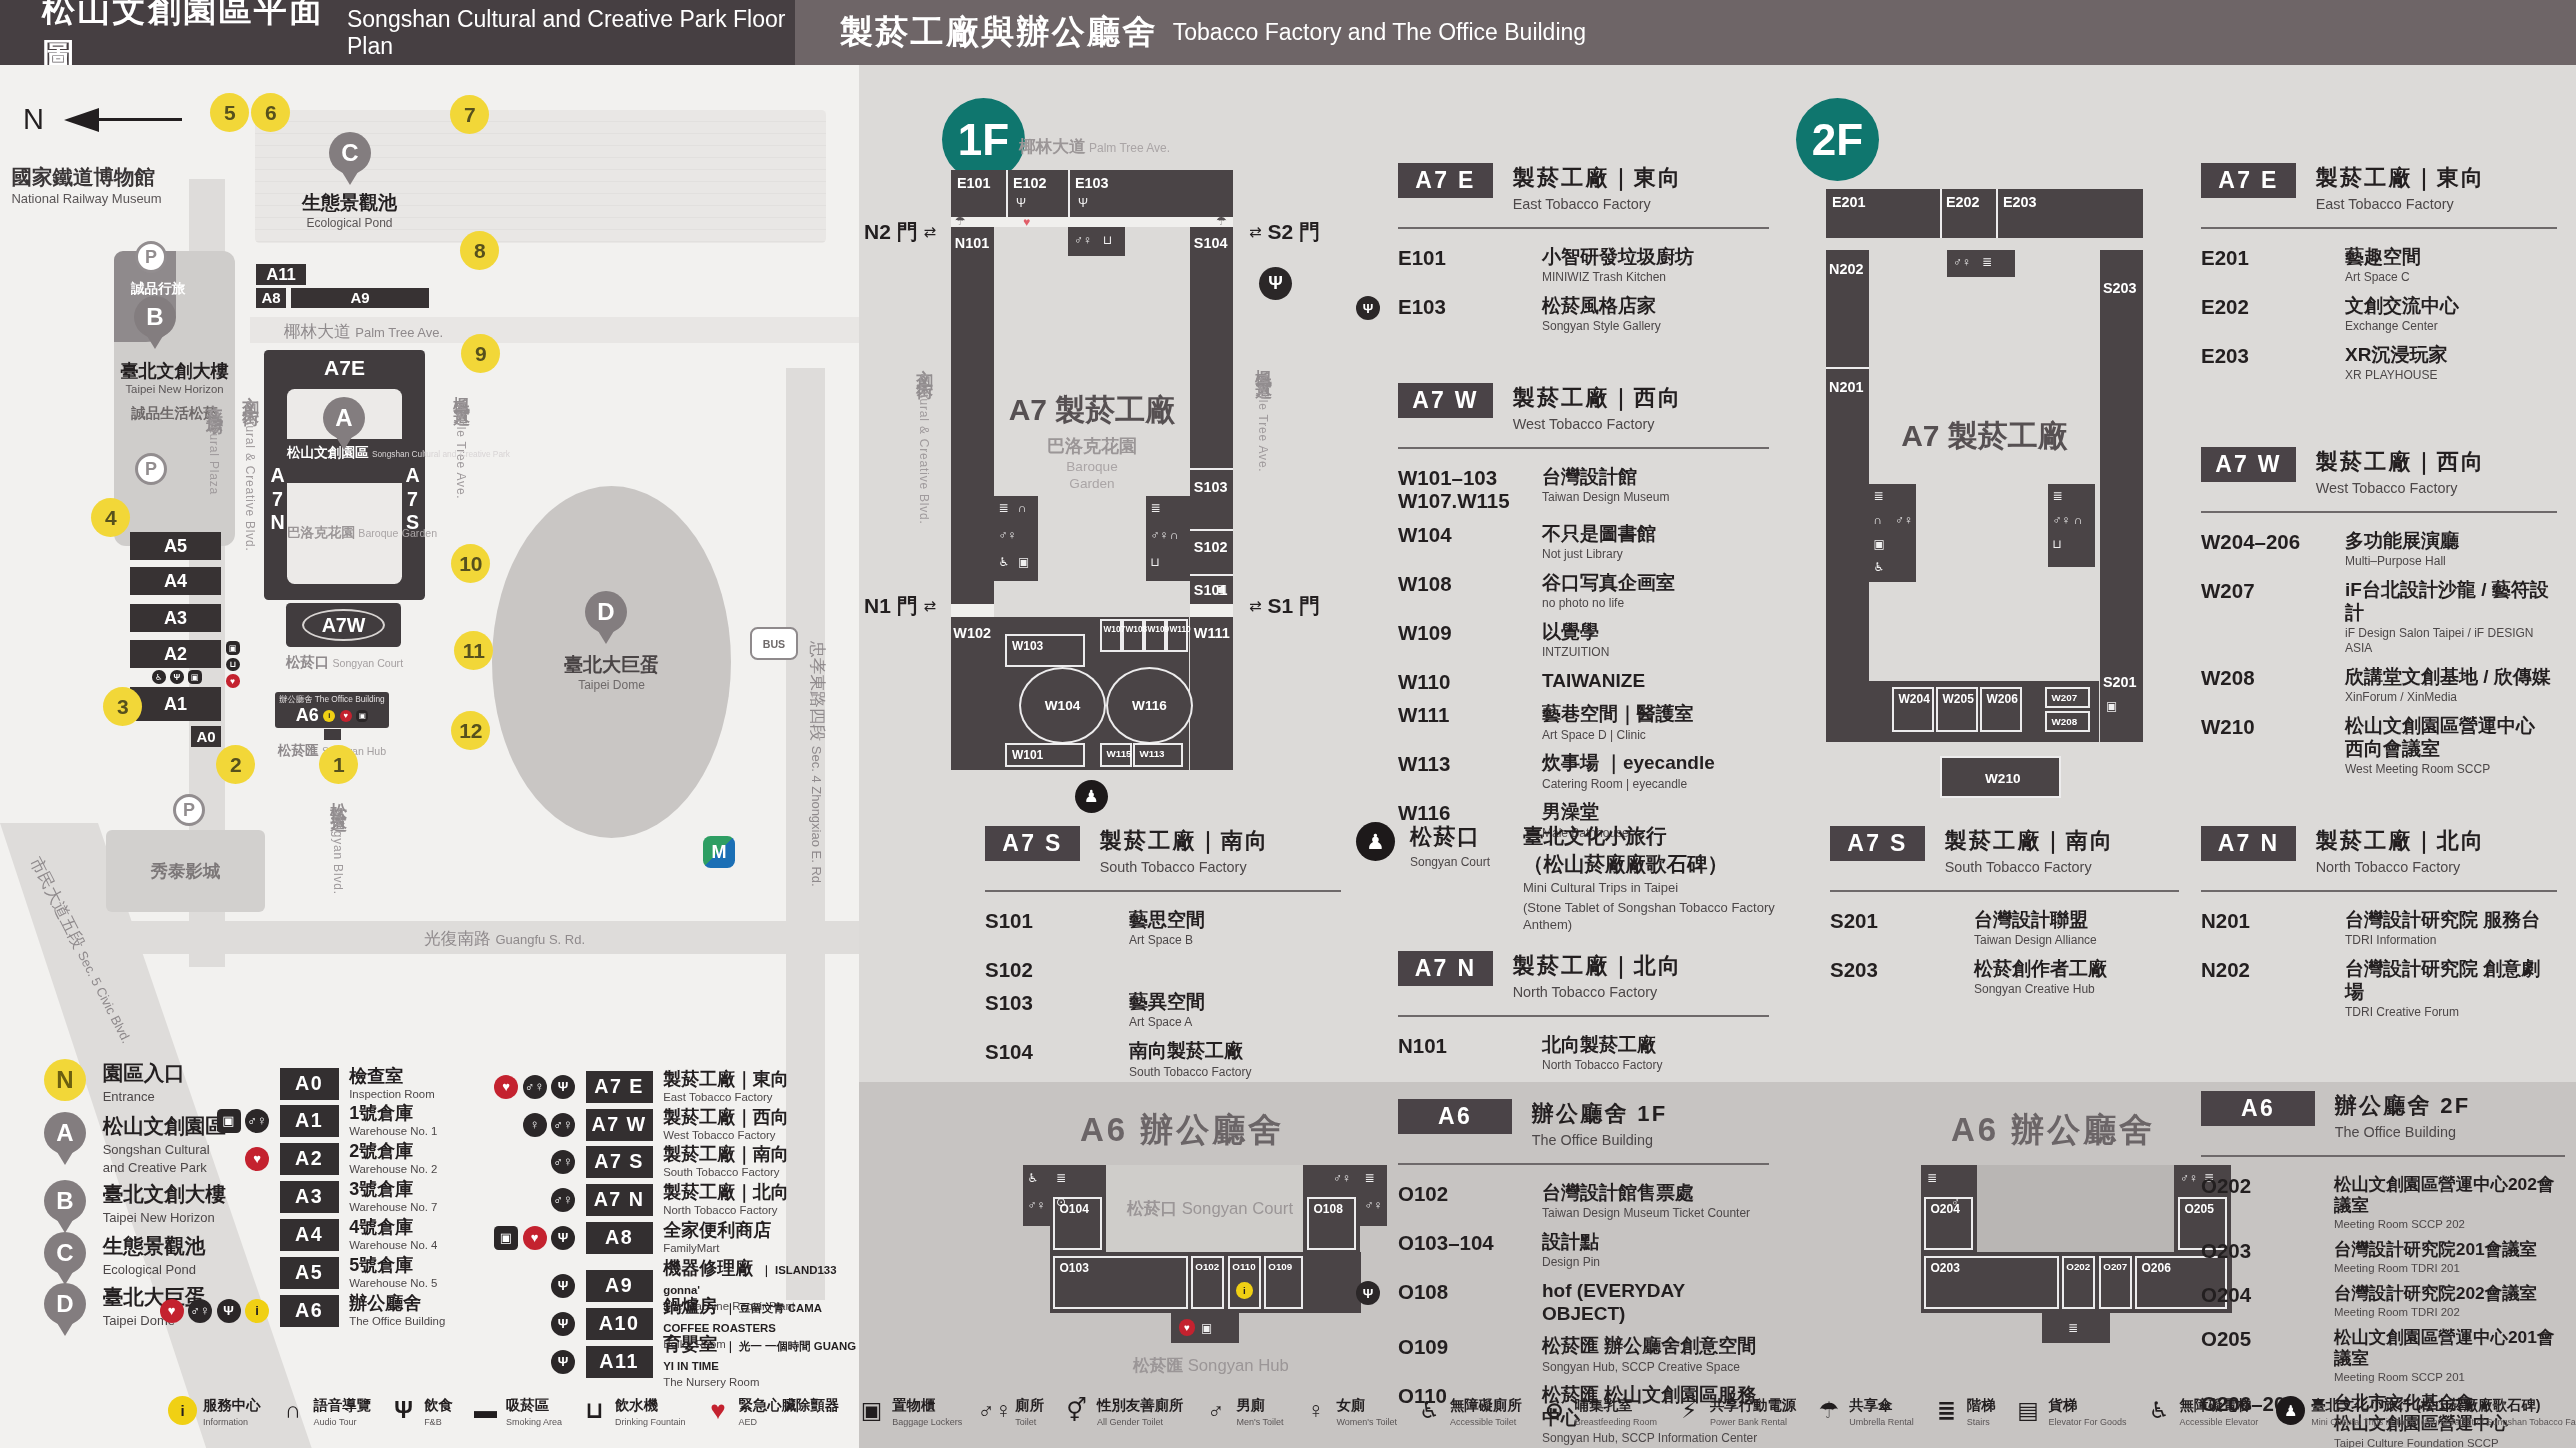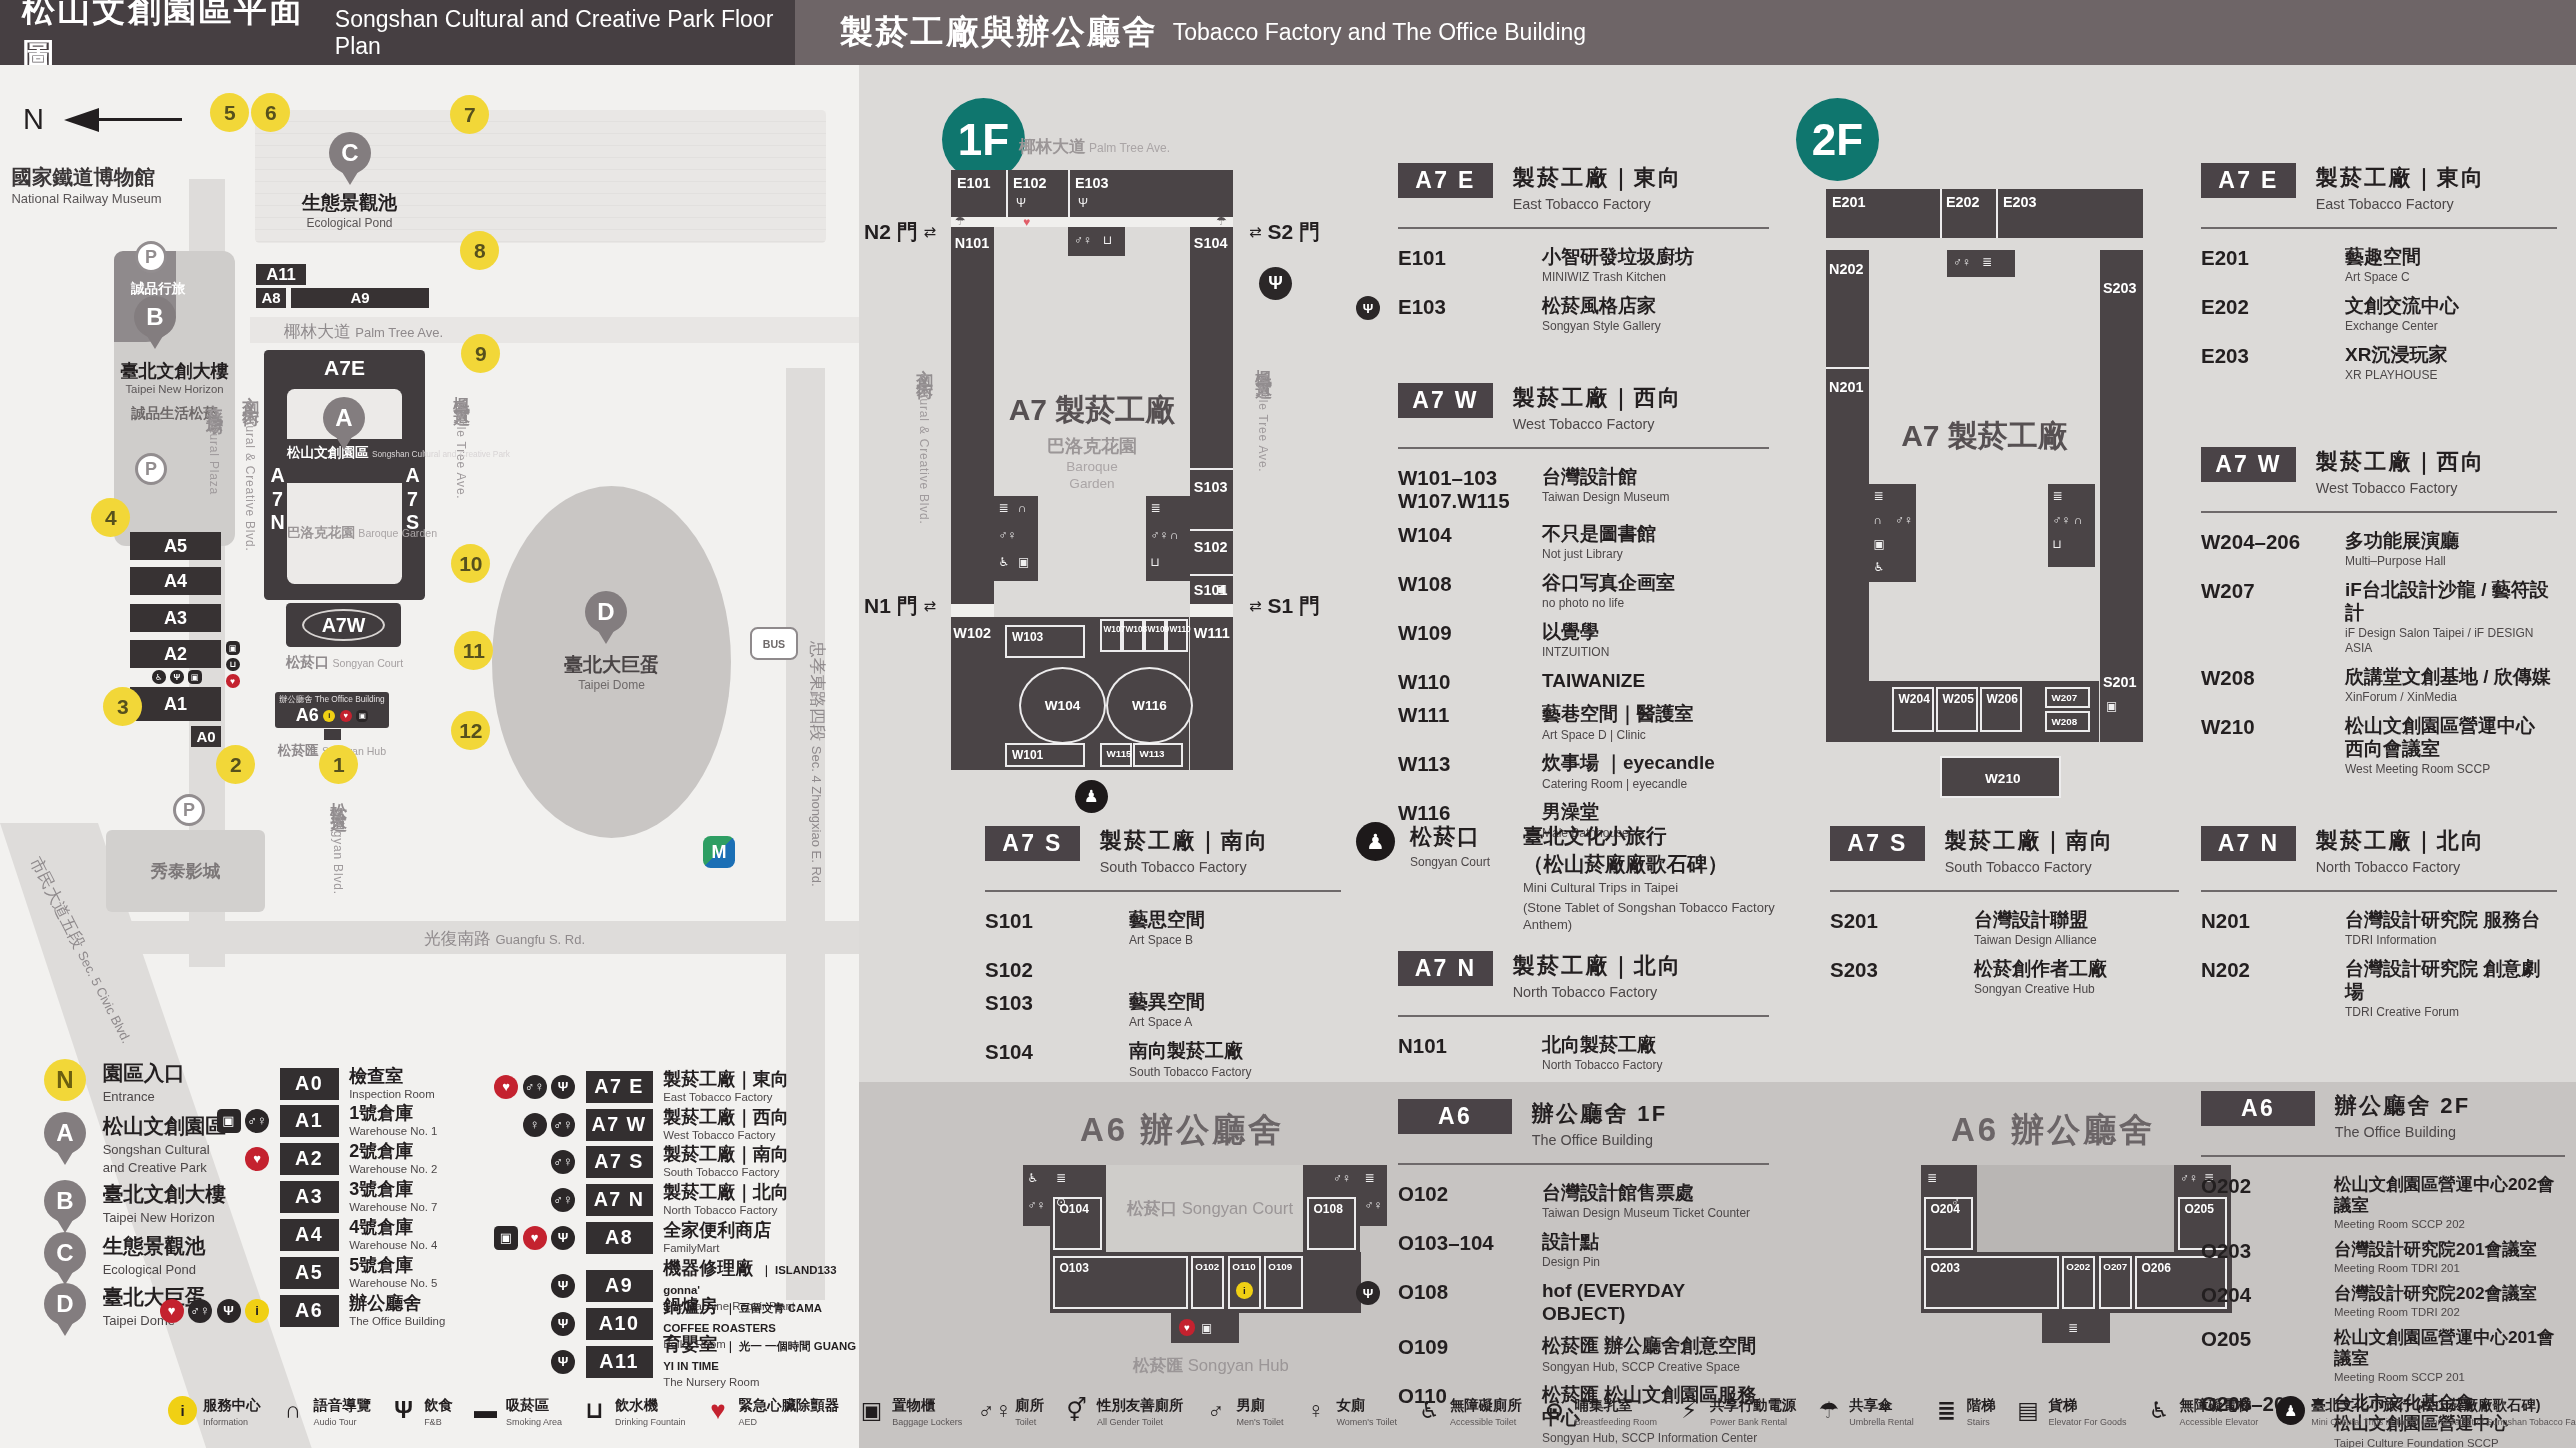--- a/index.html
+++ b/index.html
@@ -1,20 +1,20 @@
 <!DOCTYPE html>
 <html style="font-size:12px"><head>
 <meta charset="utf-8">
 <style>
   html,body{margin:0;padding:0;}
   body{width:2576px;height:1449px;overflow:hidden;background:#dcdad8;
        font-family:"Liberation Sans","DejaVu Sans",sans-serif;color:#231f20;position:relative;}
   .abs{position:absolute;}
   
-  #hdrL{left:0;top:0;width:795px;height:65px;background:#463f42;display:flex;align-items:center;padding-left:22px;box-sizing:border-box;}
+  #hdrL{left:0;top:0;width:795px;height:65px;background:#463f42;display:flex;align-items:center;padding-left:42px;box-sizing:border-box;}
   #hdrR{left:795px;top:0;width:1781px;height:65px;background:#6e6567;display:flex;align-items:center;padding-left:45px;box-sizing:border-box;}
   .hzh{color:#fff;font-size:33px;font-weight:bold;letter-spacing:2.3px;}
   .hen{color:#fff;font-size:23px;margin-left:15px;}
   
   #mapP{left:0;top:65px;width:859px;height:1383px;background:#f2f1ef;}
   #midP{left:859px;top:65px;width:914px;height:1383px;background:#dcdad8;}
   #band{left:859px;top:1082px;width:1717px;height:367px;background:#c7c4c2;}
   
   .zh{font-weight:bold;color:#231f20;}
   .en{color:#5a5556;}
@@ -648,21 +648,21 @@
     <span class="mini" style="left:24px;top:59px;">▣</span>
   </div>
   <div class="abs dark" style="left:195px;top:326px;width:44px;height:85px;">
     <span class="mini" style="left:4.5px;top:4.5px;">≣</span>
     <span class="mini" style="left:4.5px;top:32px;">♂♀</span>
     <span class="mini" style="left:24px;top:32px;">∩</span>
     <span class="mini" style="left:4.5px;top:59px;">⊔</span>
   </div>
 
   <div class="abs dark" style="left:43px;top:447px;width:195px;height:153px;">
-    <div class="rbox" style="left:11.4px;top:8px;width:80px;height:33px;"><span>W103</span></div>
+    <div class="rbox" style="left:11.4px;top:17px;width:80px;height:33px;"><span>W103</span></div>
     <div class="rbox" style="left:106px;top:1.5px;width:22px;height:33px;font-size:8.3px;padding-left:1.5px;"><span>W107</span></div>
     <div class="rbox" style="left:128px;top:1.5px;width:22px;height:33px;font-size:8.3px;padding-left:1.5px;"><span>W108</span></div>
     <div class="rbox" style="left:150px;top:1.5px;width:22px;height:33px;font-size:8.3px;padding-left:1.5px;"><span>W109</span></div>
     <div class="rbox" style="left:172px;top:1.5px;width:22px;height:33px;font-size:8.3px;padding-left:1.5px;"><span>W110</span></div>
     <div class="oval" style="left:25px;top:50px;width:83px;height:73px;">
         <span>W104</span>
       </div>
     <div class="oval" style="left:112px;top:50px;width:83px;height:73px;">
         <span>W116</span>
       </div>

